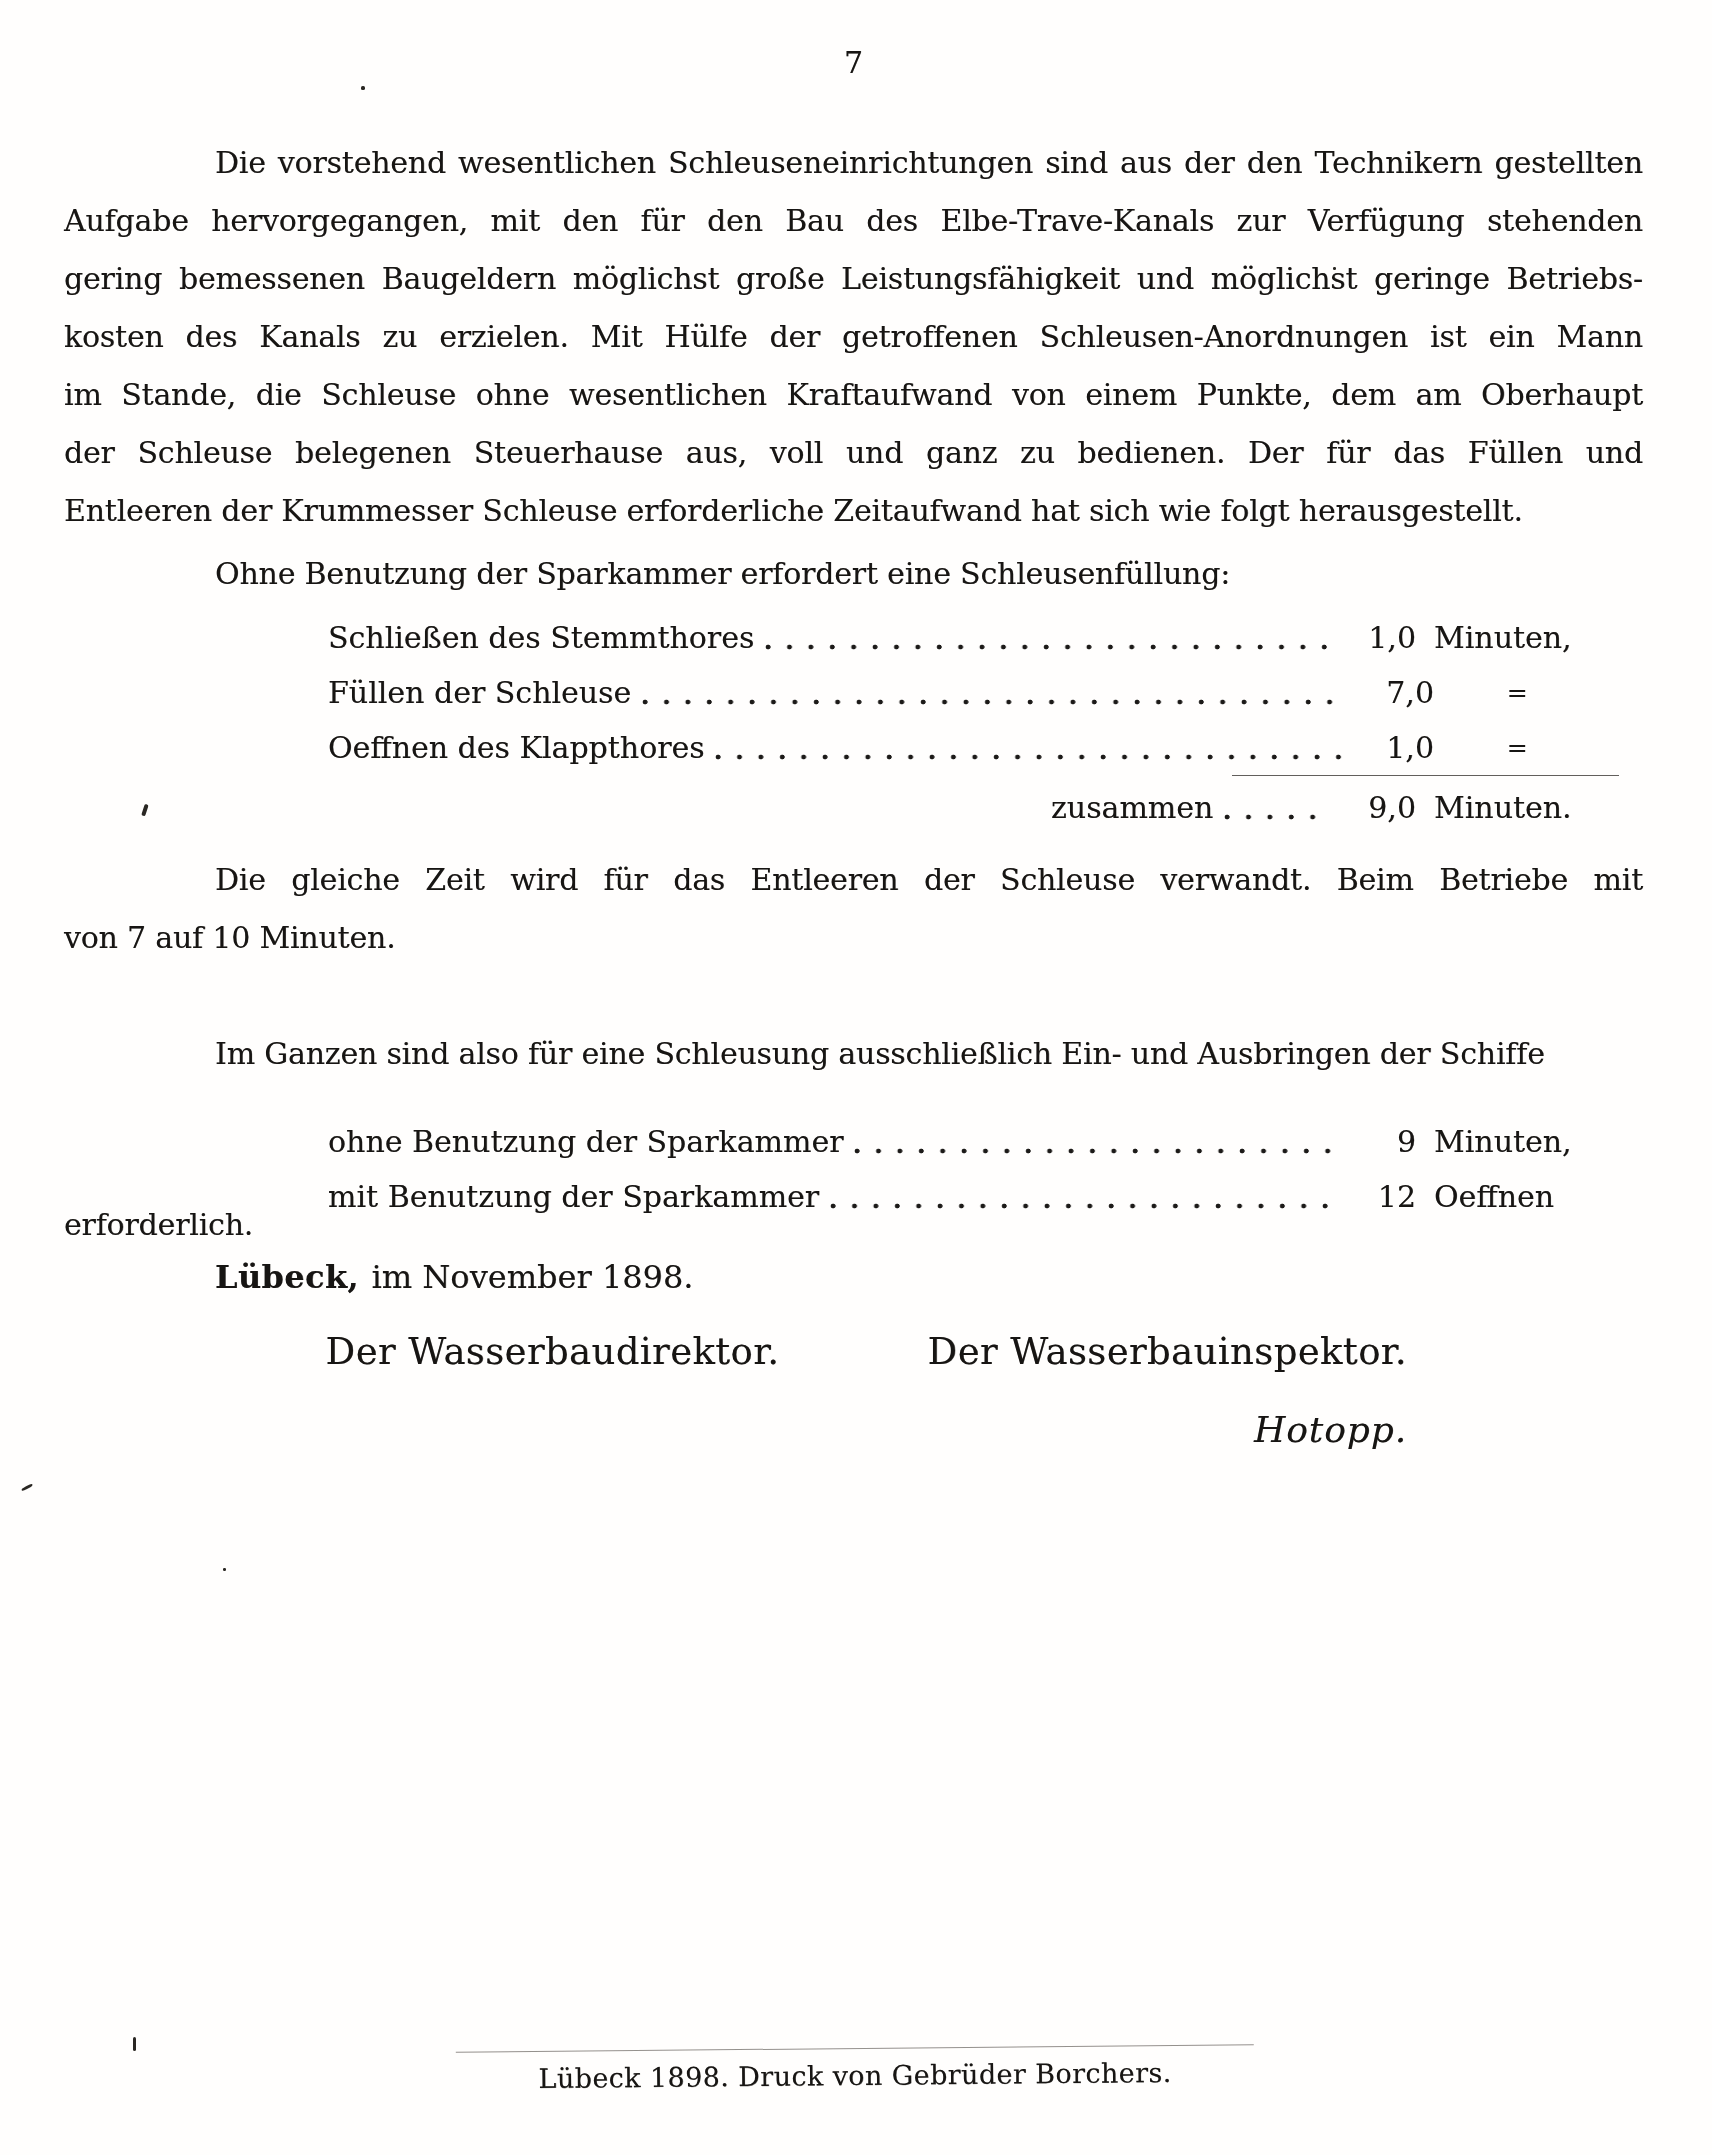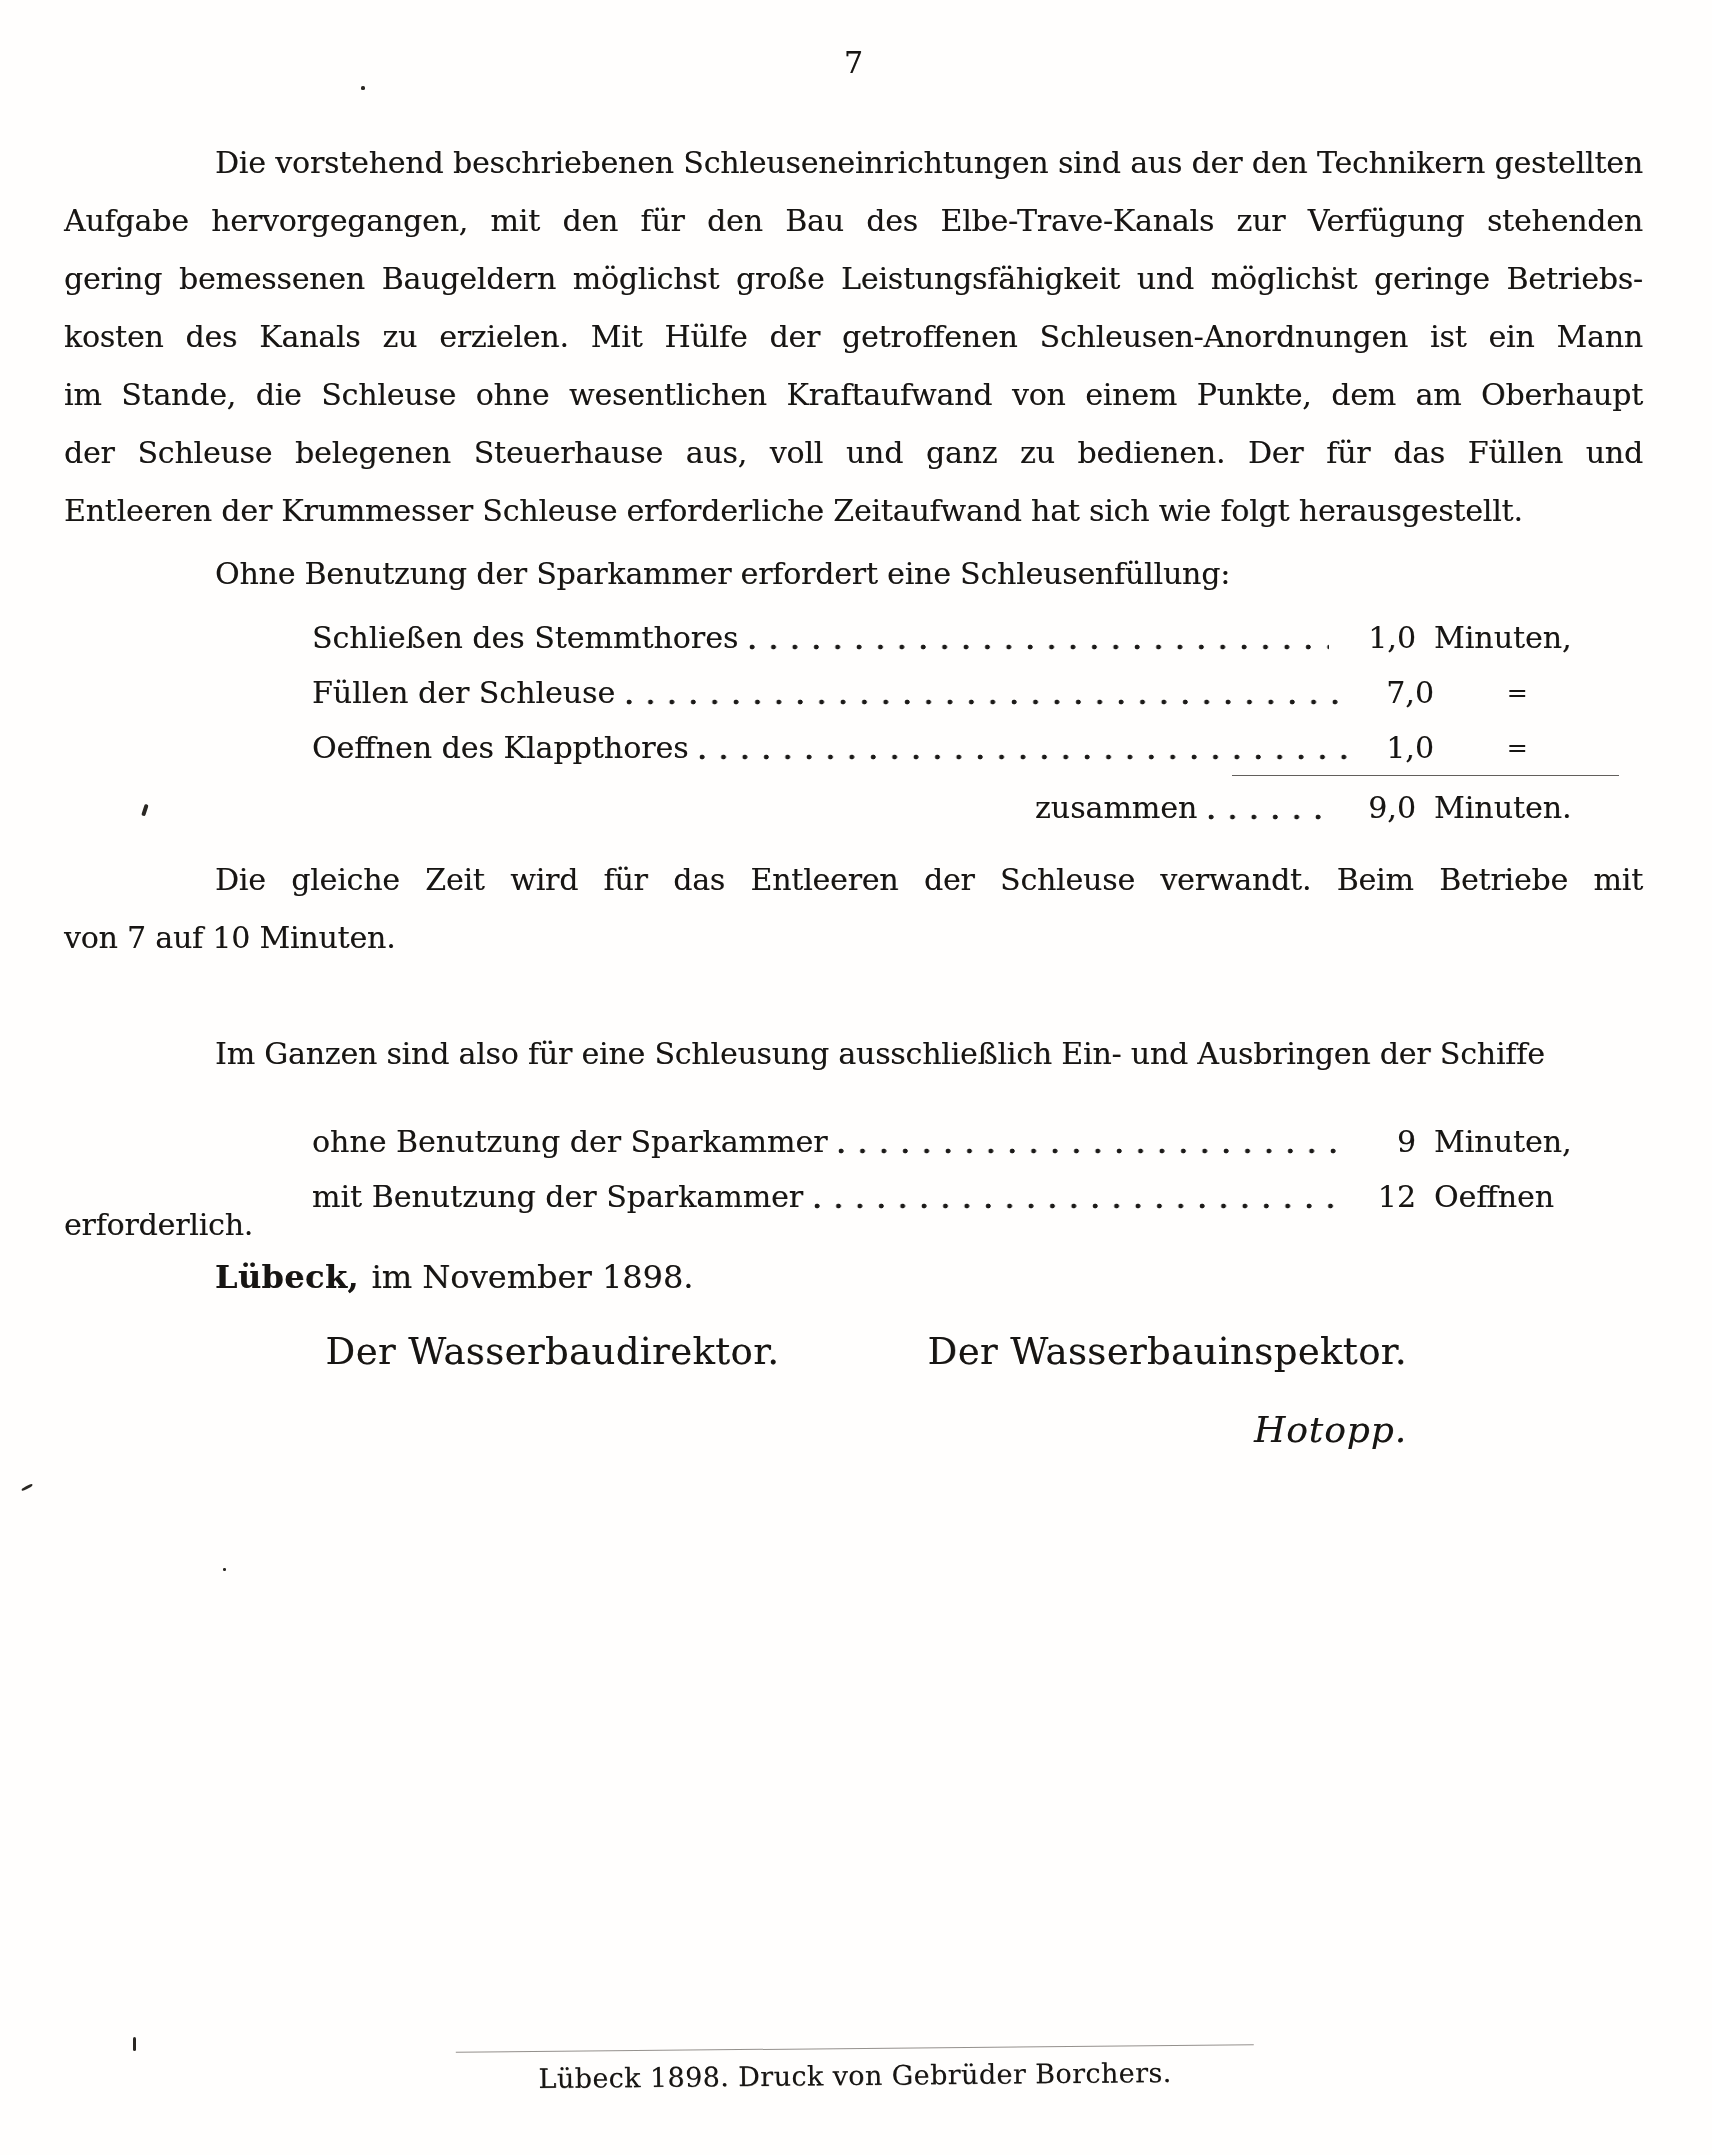--- a/index.html
+++ b/index.html
@@ -26,21 +26,21 @@
   #para2 { top:851px; }
   #p3intro { top:1025px; }
   #t2    { top:1112px; }
   #erf   { top:1196px; }
   #dateline { top:1258px; }
 
   
   .trow { display:flex; align-items:flex-end; height:55px; font-size:30px; line-height:50px; }
   #t1 .trow, #t2 .trow { padding-left:248px; padding-right:41px; }
   #t1 .trow.total { padding-left:971px; }
-  .lbl { white-space:nowrap; }
+  .lbl { white-space:nowrap;margin-left:16px; }
   .leader {
     flex:1; height:6.2px; margin:0 14.3px 12.5px 10.7px;
     background-image:radial-gradient(circle at 3.1px 3.1px, #1c1a18 2.1px, rgba(0,0,0,0) 2.8px);
     background-size:21.4px 6.2px; background-repeat:repeat-x;
   }
   .val { width:73px; text-align:right; white-space:nowrap; }
   #t2 .val { width:62px; }
   .unit { width:168px; padding-left:18px; white-space:nowrap; }
   .unit.ditto { padding-left:0; text-align:center; font-size:25px; letter-spacing:1.8px; font-style:italic; }
   .sumrule { margin:1.8px 0 1.8px 1168px; width:387px; border-top:1.8px solid rgba(45,42,38,0.75); height:0; }
@@ -72,21 +72,21 @@
   .s6 { left:223px; top:1568px; width:2.7px; height:2.7px; }
 </style>
 </head>
 <body>
 
 <div class="page">
 
   <div id="pageno" class="col">7</div>
 
   <div id="para1" class="col">
-    <div class="line j indent">Die vorstehend beschriebenen Schleuseneinrichtungen sind aus der den Technikern gestellten</div>
+    <div class="line j indent">Die vorstehend wesentlichen Schleuseneinrichtungen sind aus der den Technikern gestellten</div>
     <div class="line j">Aufgabe hervorgegangen, mit den für den Bau des Elbe-Trave-Kanals zur Verfügung stehenden</div>
     <div class="line j">gering bemessenen Baugeldern möglichst große Leistungsfähigkeit und möglichst geringe Betriebs-</div>
     <div class="line j">kosten des Kanals zu erzielen.  Mit Hülfe der getroffenen Schleusen-Anordnungen ist ein Mann</div>
     <div class="line j">im Stande, die Schleuse ohne wesentlichen Kraftaufwand von einem Punkte, dem am Oberhaupt</div>
     <div class="line j">der Schleuse belegenen Steuerhause aus, voll und ganz zu bedienen.  Der für das Füllen und</div>
     <div class="line">Entleeren der Krummesser Schleuse erforderliche Zeitaufwand hat sich wie folgt herausgestellt.</div>
   </div>
 
   <div id="intro" class="col">
     <div class="line indent">Ohne Benutzung der Sparkammer erfordert eine Schleusenfüllung:</div>

